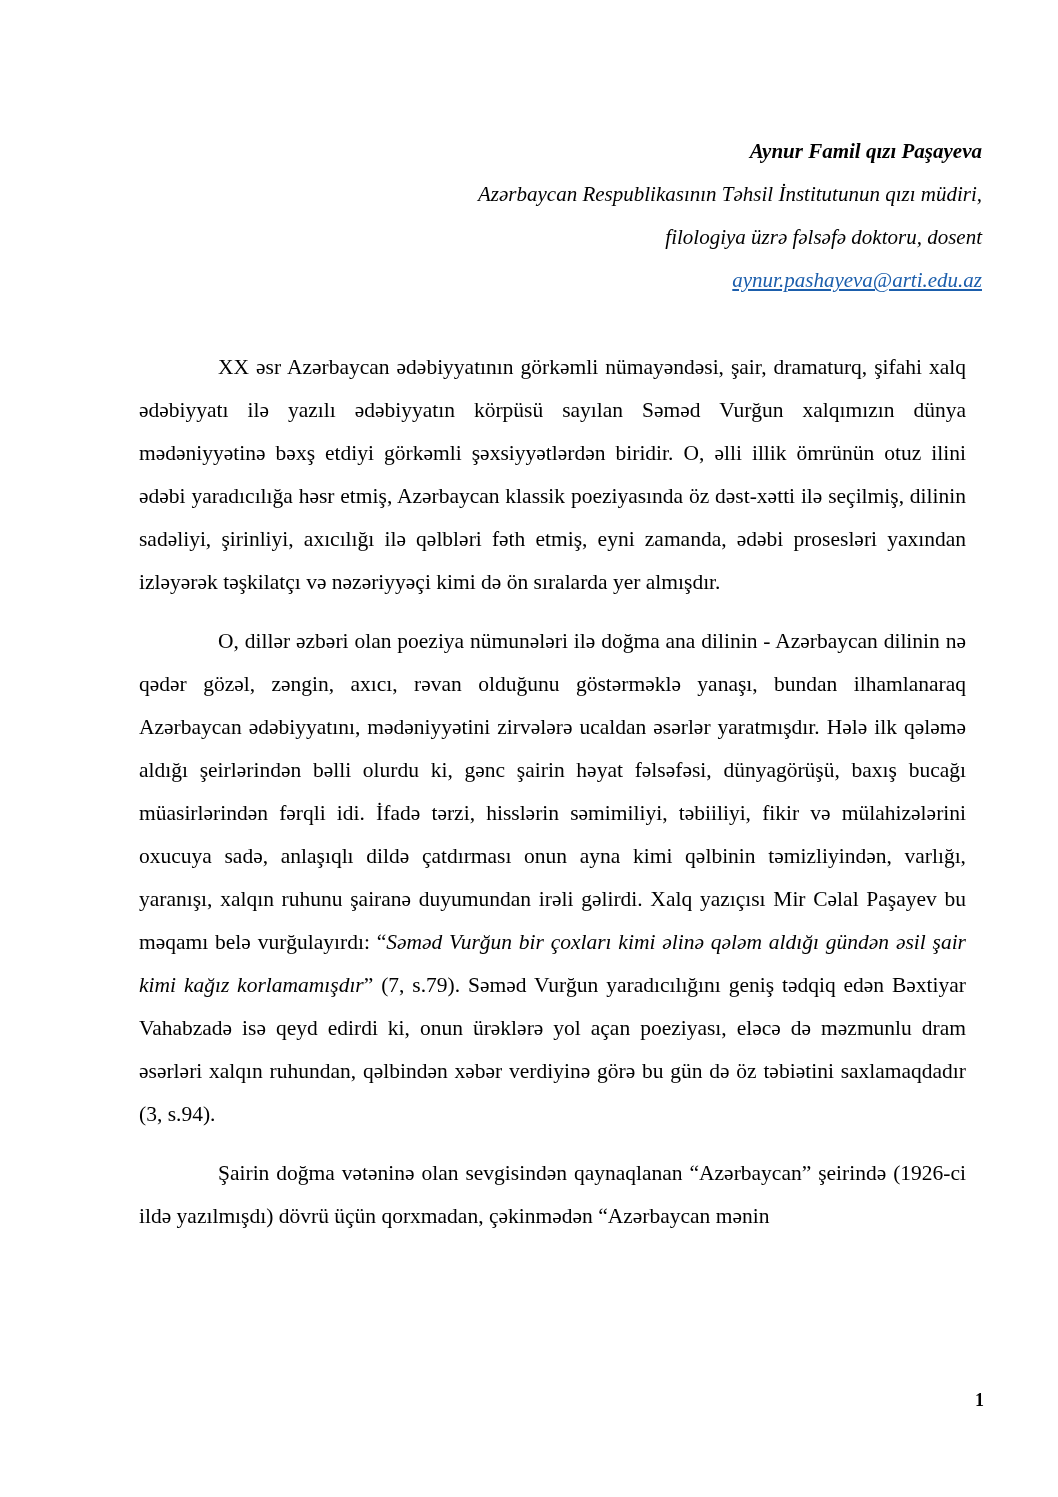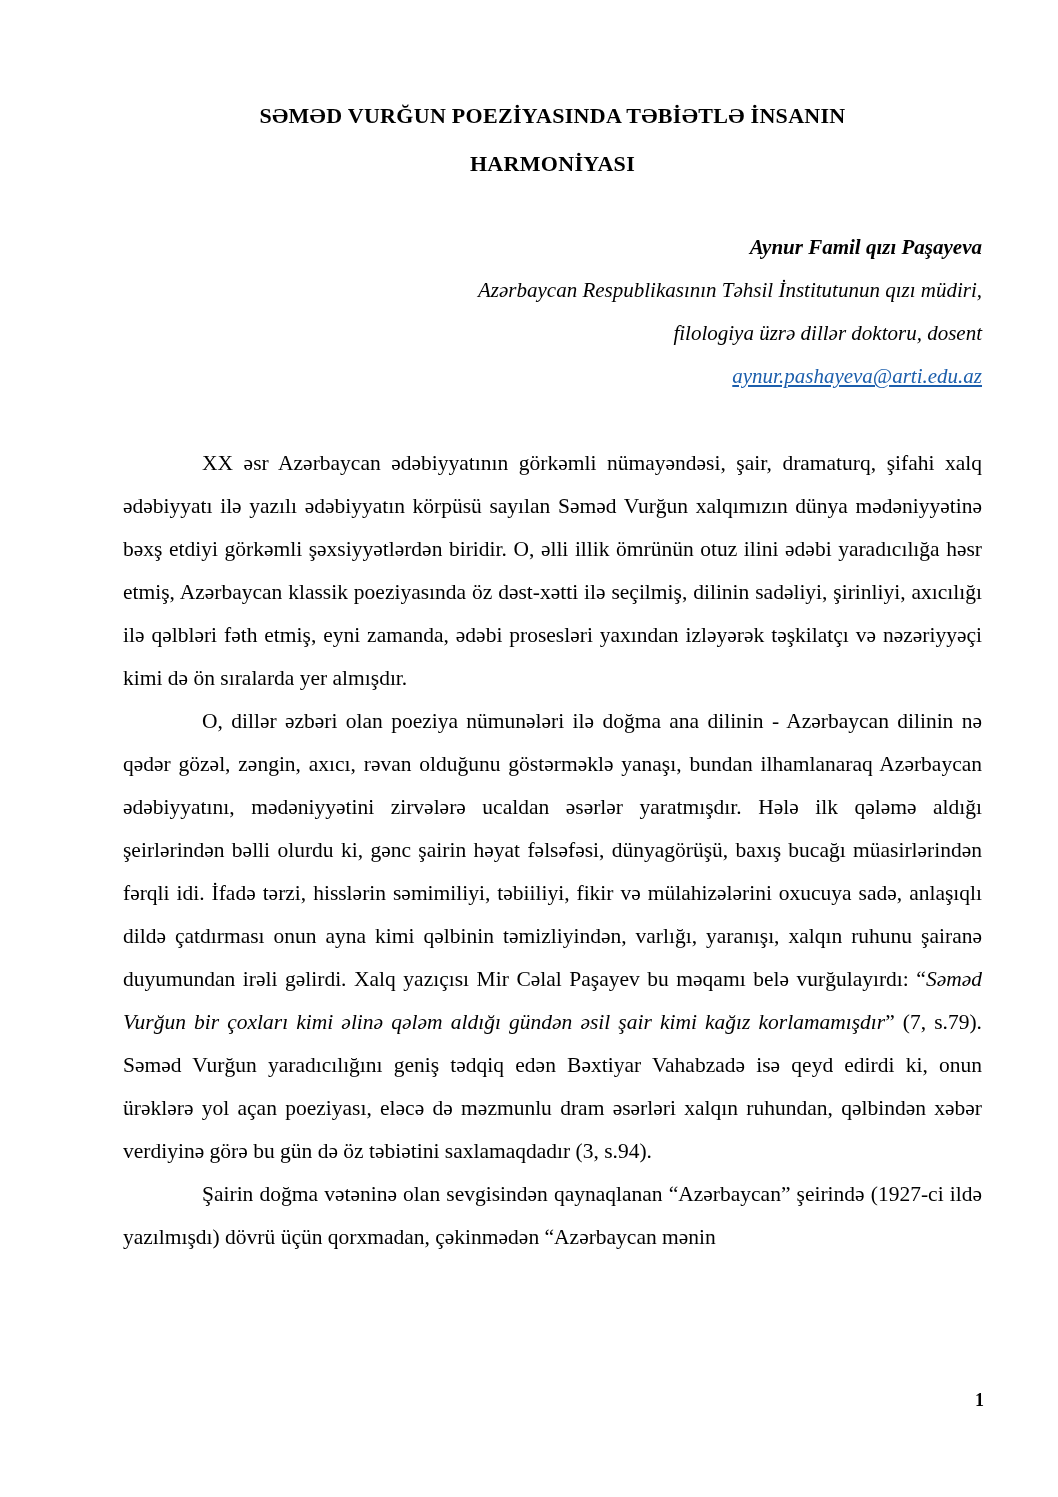--- a/index.html
+++ b/index.html
@@ -35,53 +35,49 @@
     text-decoration: underline;
     cursor: pointer;
   }
   .body-text {
     margin-top: 44px;
     font-size: 21.5px;
     line-height: 43px;
     text-align: justify;
   }
   .body-text p {
-    margin: 0;
+    margin: 16px;
     text-indent: 79px;
   }
   .body-text em { font-style: italic; }
   .page-number {
     position: absolute;
     top: 1390px;
     right: 74px;
     font-size: 18px;
     font-weight: bold;
     font-family: "Liberation Serif", "DejaVu Serif", serif;
   }
 </style>
 </head>
 <body>
 
 <div class="page">
 
-  <div class="doc-title">
-    <div>SƏMƏD VURĞUN POEZİYASINDA TƏBİƏTLƏ İNSANIN</div>
-    <div>HARMONİYASI</div>
-  </div>
 
   <div class="author-block">
     <div class="author-name">Aynur Famil qızı Paşayeva</div>
     <div>Azərbaycan Respublikasının Təhsil İnstitutunun qızı müdiri,</div>
-    <div>filologiya üzrə dillər doktoru, dosent</div>
+    <div>filologiya üzrə fəlsəfə doktoru, dosent</div>
     <div class="email-line">
       <a style="color: rgb(27, 94, 172);">aynur.pashayeva@arti.edu.az</a>
     </div>
   </div>
 
   <div class="body-text">
     <p>XX əsr Azərbaycan ədəbiyyatının görkəmli nümayəndəsi, şair, dramaturq, şifahi xalq ədəbiyyatı ilə yazılı ədəbiyyatın körpüsü sayılan Səməd Vurğun xalqımızın dünya mədəniyyətinə bəxş etdiyi görkəmli şəxsiyyətlərdən biridir. O, əlli illik ömrünün otuz ilini ədəbi yaradıcılığa həsr etmiş, Azərbaycan klassik poeziyasında öz dəst-xətti ilə seçilmiş, dilinin sadəliyi, şirinliyi, axıcılığı ilə qəlbləri fəth etmiş, eyni zamanda, ədəbi prosesləri yaxından izləyərək təşkilatçı və nəzəriyyəçi kimi də ön sıralarda yer almışdır.</p>
     <p><span>O, dillər əzbəri olan poeziya nümunələri ilə doğma ana dilinin - Azərbaycan dilinin nə qədər gözəl, zəngin, axıcı, rəvan olduğunu göstərməklə yanaşı, bundan ilhamlanaraq Azərbaycan ədəbiyyatını, mədəniyyətini zirvələrə ucaldan əsərlər yaratmışdır. Hələ ilk qələmə aldığı şeirlərindən bəlli olurdu ki, gənc şairin həyat fəlsəfəsi, dünyagörüşü, baxış bucağı müasirlərindən fərqli idi. İfadə tərzi, hisslərin səmimiliyi, təbiiliyi, fikir və mülahizələrini oxucuya sadə, anlaşıqlı dildə çatdırması onun ayna kimi qəlbinin təmizliyindən, varlığı, yaranışı, xalqın ruhunu şairanə duyumundan irəli gəlirdi. Xalq yazıçısı Mir Cəlal Paşayev bu məqamı belə vurğulayırdı: “</span><em>Səməd Vurğun bir çoxları kimi əlinə qələm aldığı gündən əsil şair kimi kağız korlamamışdır</em><span>” (7, s.79). Səməd Vurğun yaradıcılığını geniş tədqiq edən Bəxtiyar Vahabzadə isə qeyd edirdi ki, onun ürəklərə yol açan poeziyası, eləcə də məzmunlu dram əsərləri xalqın ruhundan, qəlbindən xəbər verdiyinə görə bu gün də öz təbiətini saxlamaqdadır (3, s.94).</span></p>
-    <p>Şairin doğma vətəninə olan sevgisindən qaynaqlanan “Azərbaycan” şeirində (1927-ci ildə yazılmışdı) dövrü üçün qorxmadan, çəkinmədən “Azərbaycan mənin</p>
+    <p>Şairin doğma vətəninə olan sevgisindən qaynaqlanan “Azərbaycan” şeirində (1926-ci ildə yazılmışdı) dövrü üçün qorxmadan, çəkinmədən “Azərbaycan mənin</p>
   </div>
 
   <div class="page-number">1</div>
 
 </div>
 
 </body></html>

